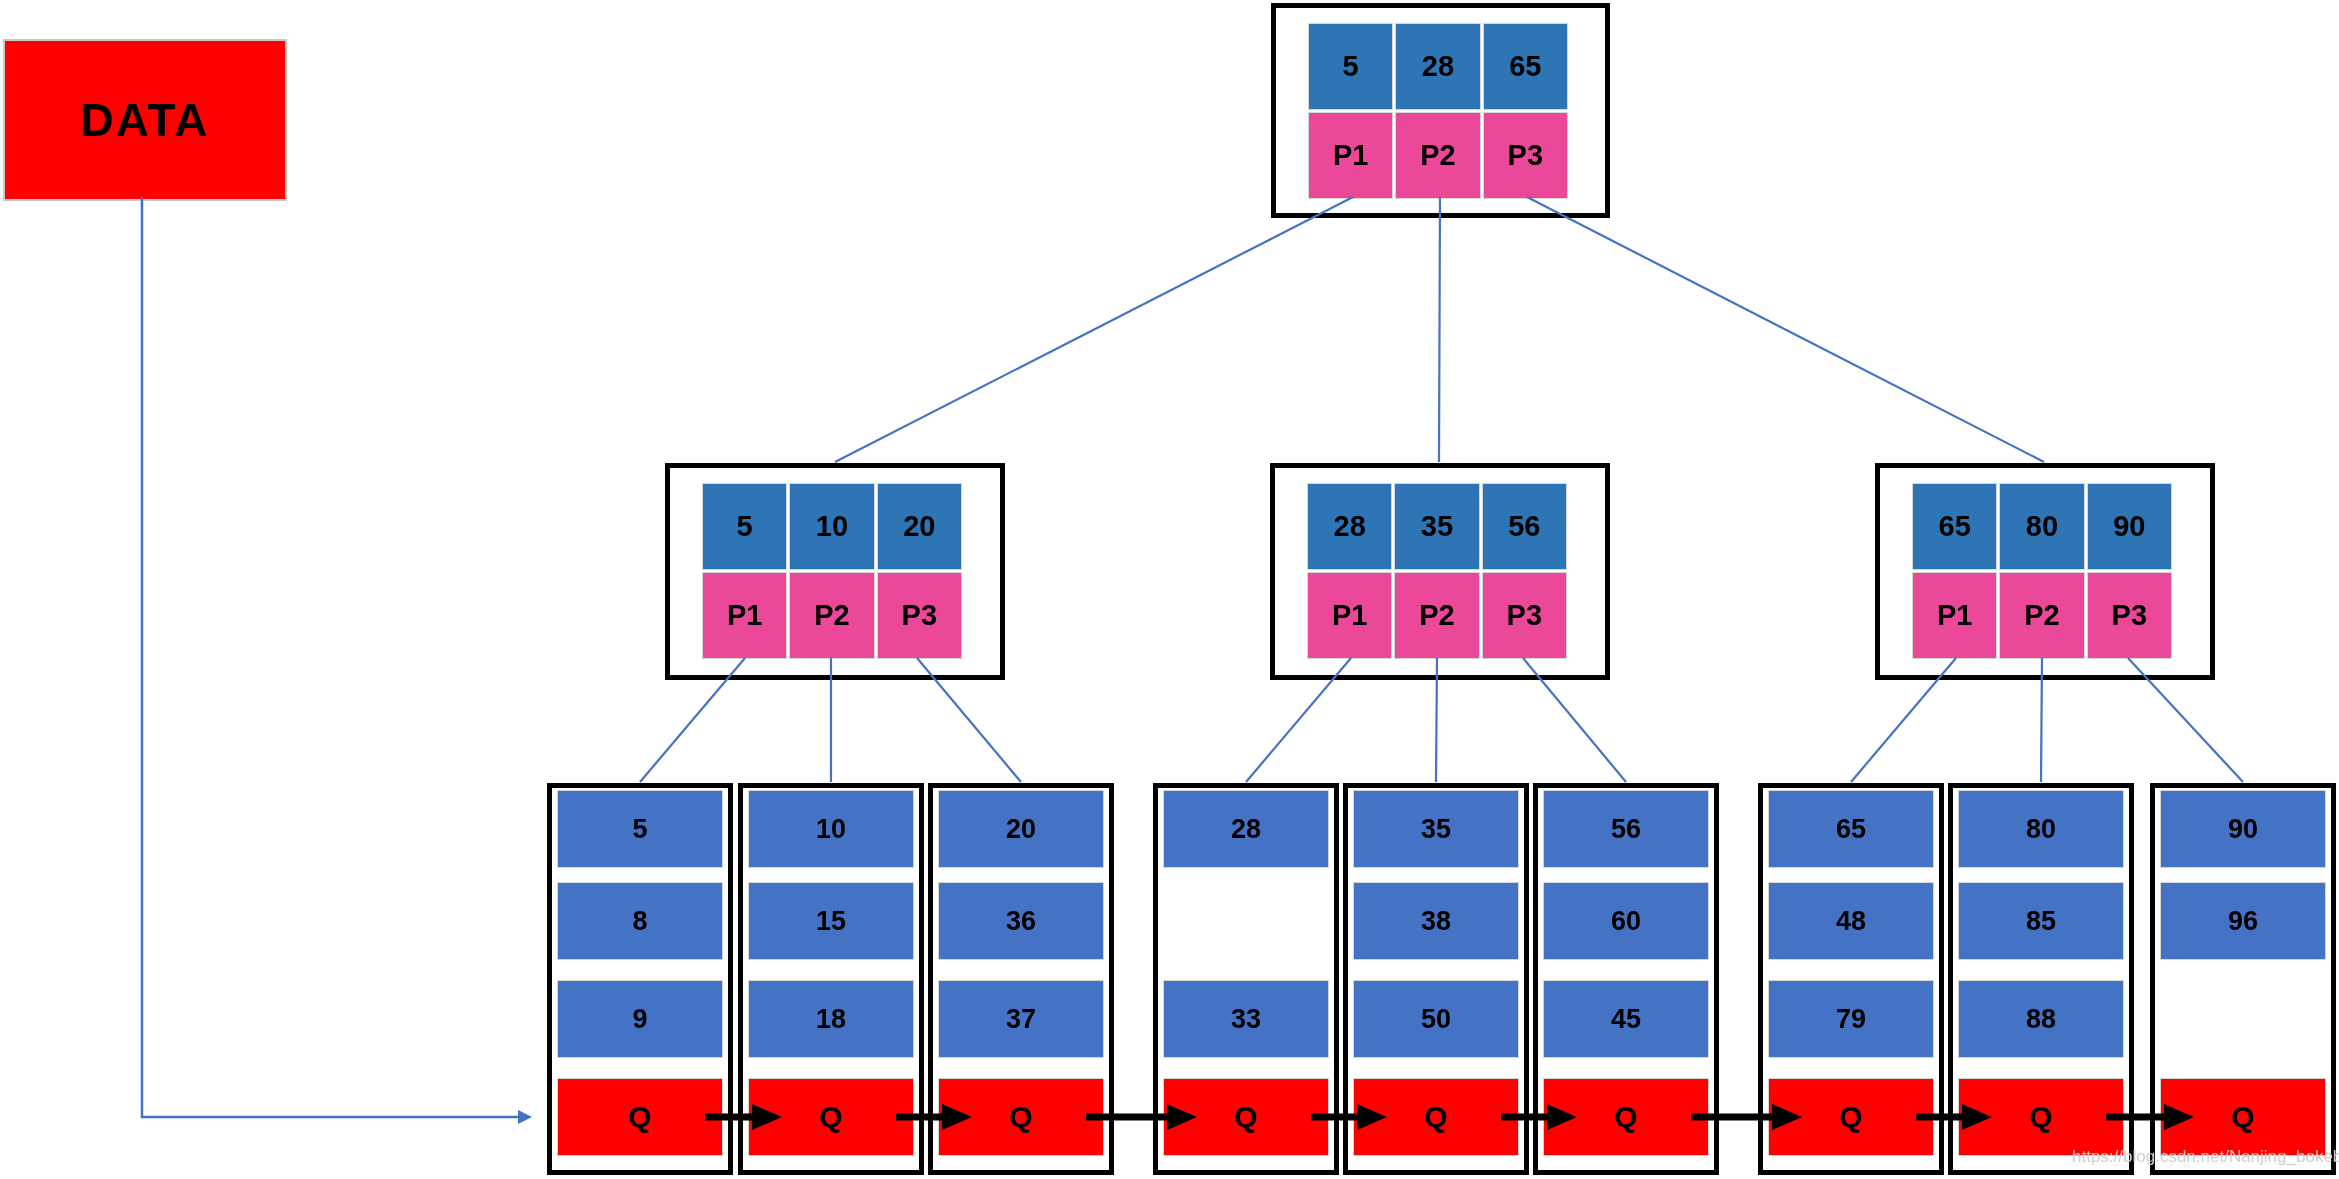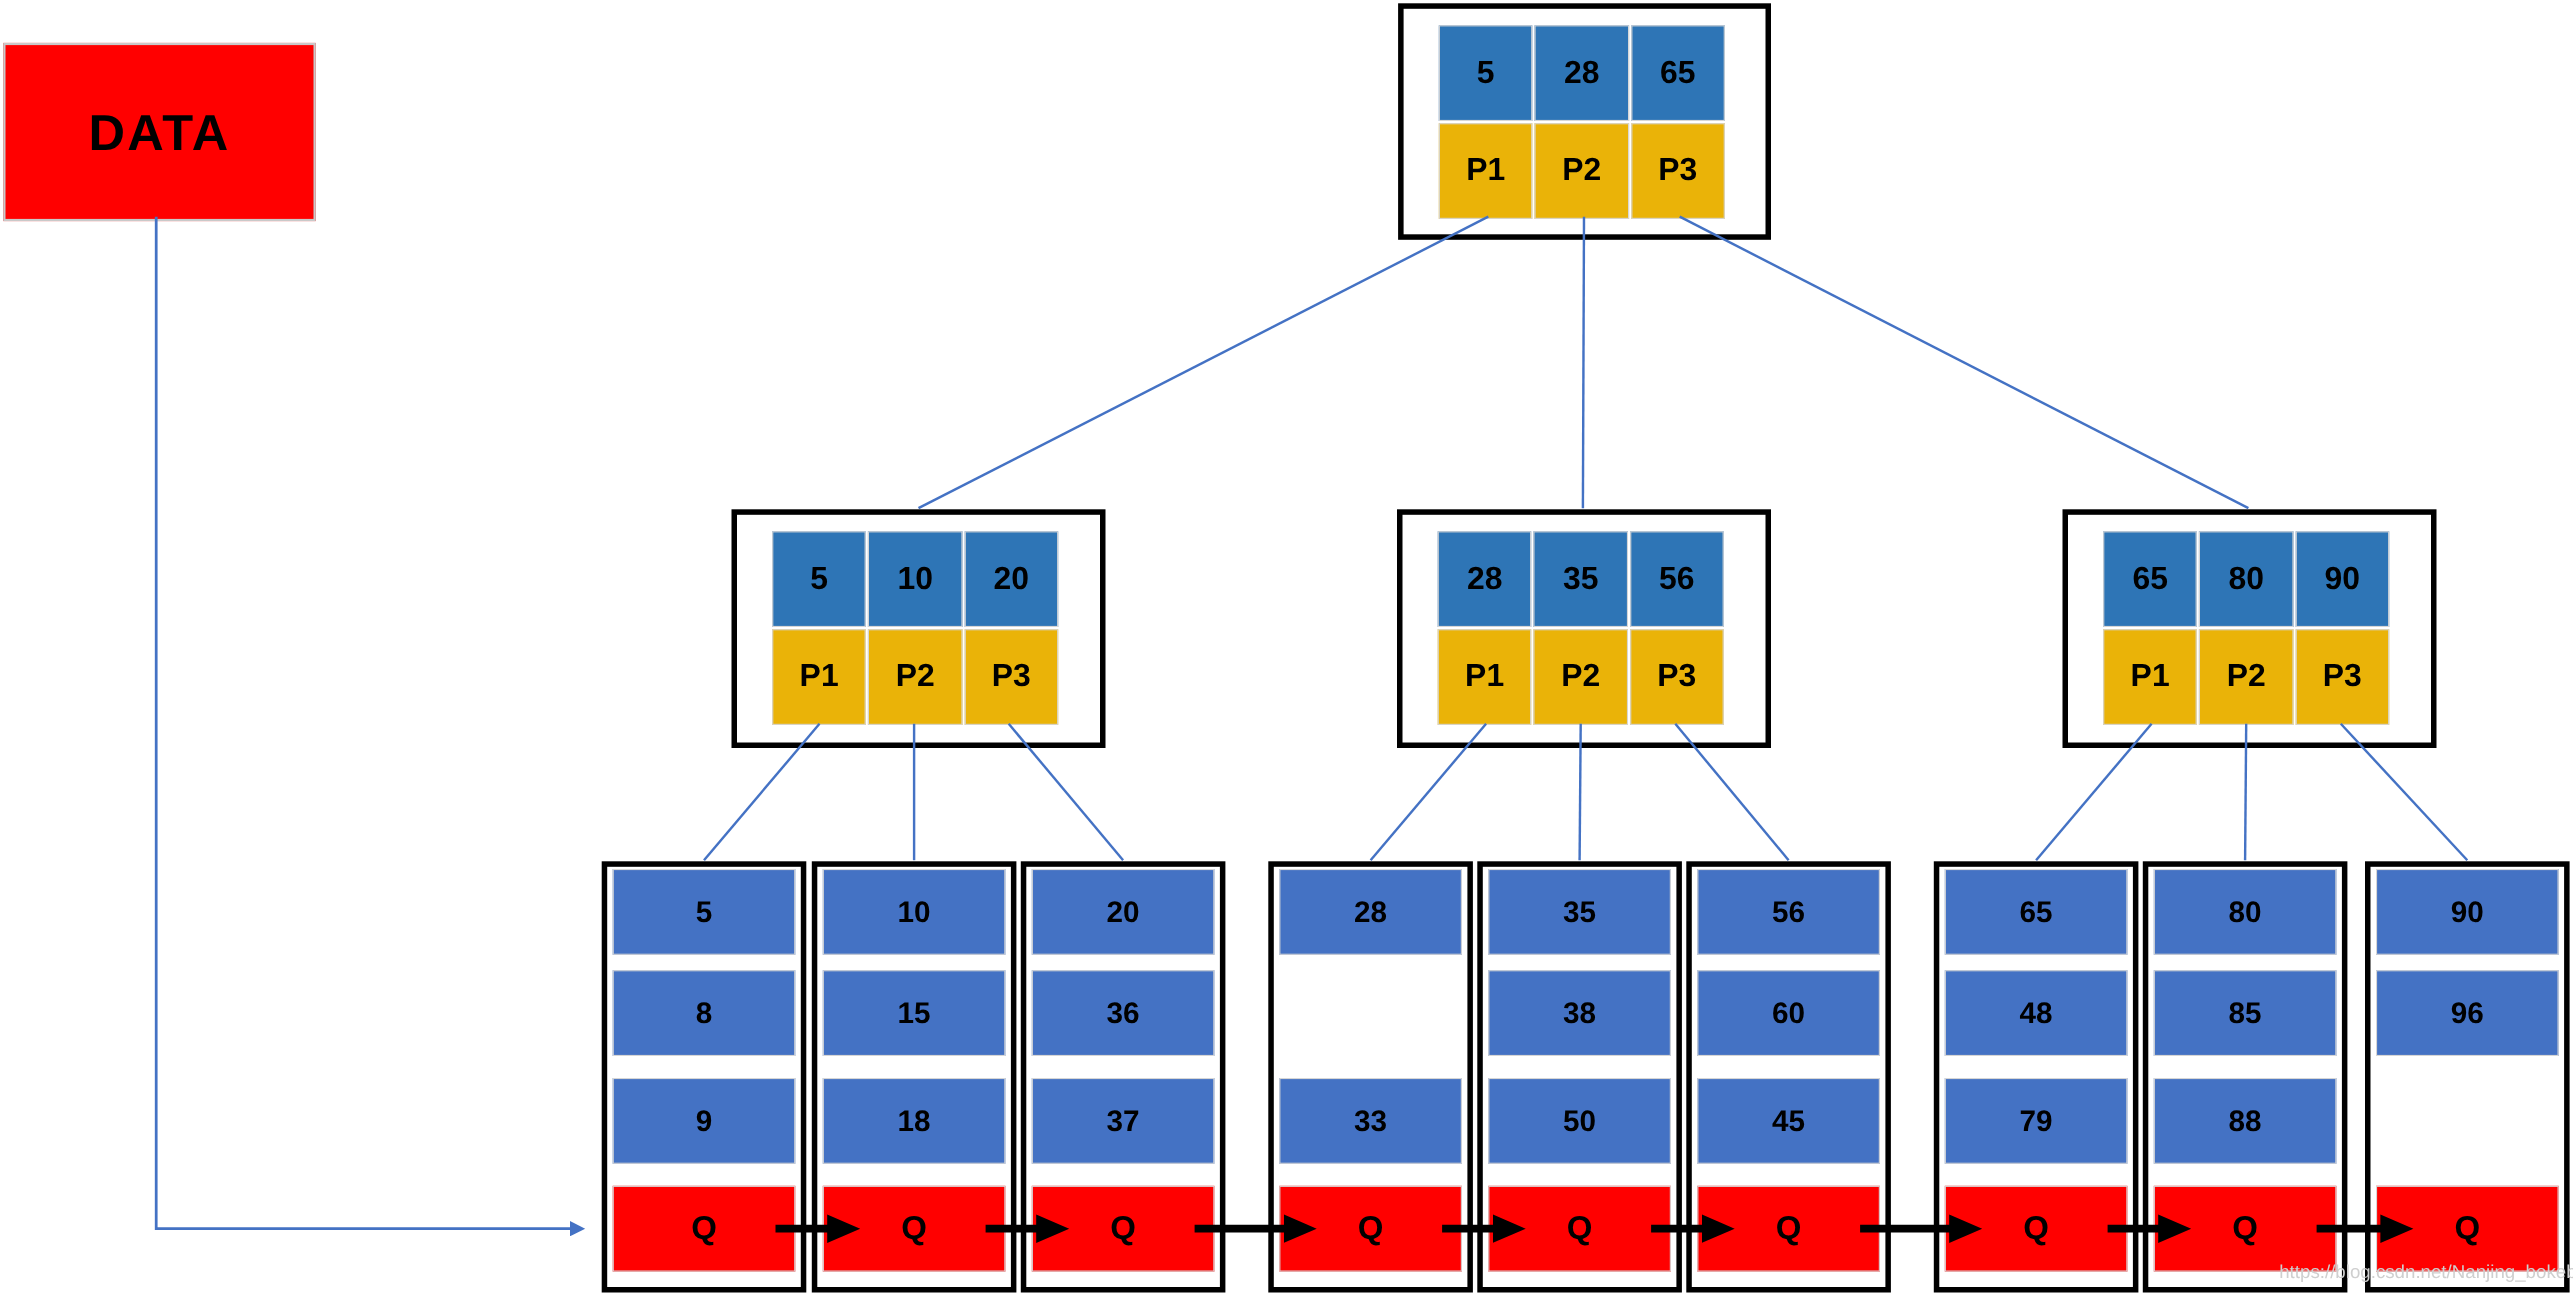--- a/index.html
+++ b/index.html
@@ -10,21 +10,21 @@
             border:2px solid #c9c9c9;display:flex;align-items:center;justify-content:center;
             font-size:46px;font-weight:bold;color:#000;letter-spacing:2px;}
   
   .node-box{position:absolute;background:#ffffff;border:5px solid #000;box-sizing:border-box;}
   
   .kp-grid{position:absolute;left:32px;top:15px;width:260px;height:176px;display:grid;
            grid-template-columns:repeat(3,1fr);grid-template-rows:1fr 1fr;gap:2px;background:#fff;}
   .cell{display:flex;align-items:center;justify-content:center;font-weight:bold;font-size:29px;
         color:#000;border:1px solid #d6d6d6;box-sizing:border-box;}
   .key{background:#2e75b6;}
-  .ptr{background:#eab308;}
+  .ptr{background:#ec4899;}
   
   .leaf-cell{position:absolute;left:5px;width:166px;height:78px;display:flex;align-items:center;
              justify-content:center;font-weight:bold;font-size:27px;color:#000;
              border:1px solid #d6d6d6;box-sizing:border-box;}
   .lv{background:#4472c4;}
   .lq{background:#ff0000;font-size:30px;}
   .r0{top:2px}.r1{top:94px}.r2{top:192px}.r3{top:290px}
   
   .overlay{position:absolute;left:0;top:0;width:2339px;height:1179px;pointer-events:none;}
   .watermark{position:absolute;left:2072px;top:1147px;width:264px;font-size:17px;

